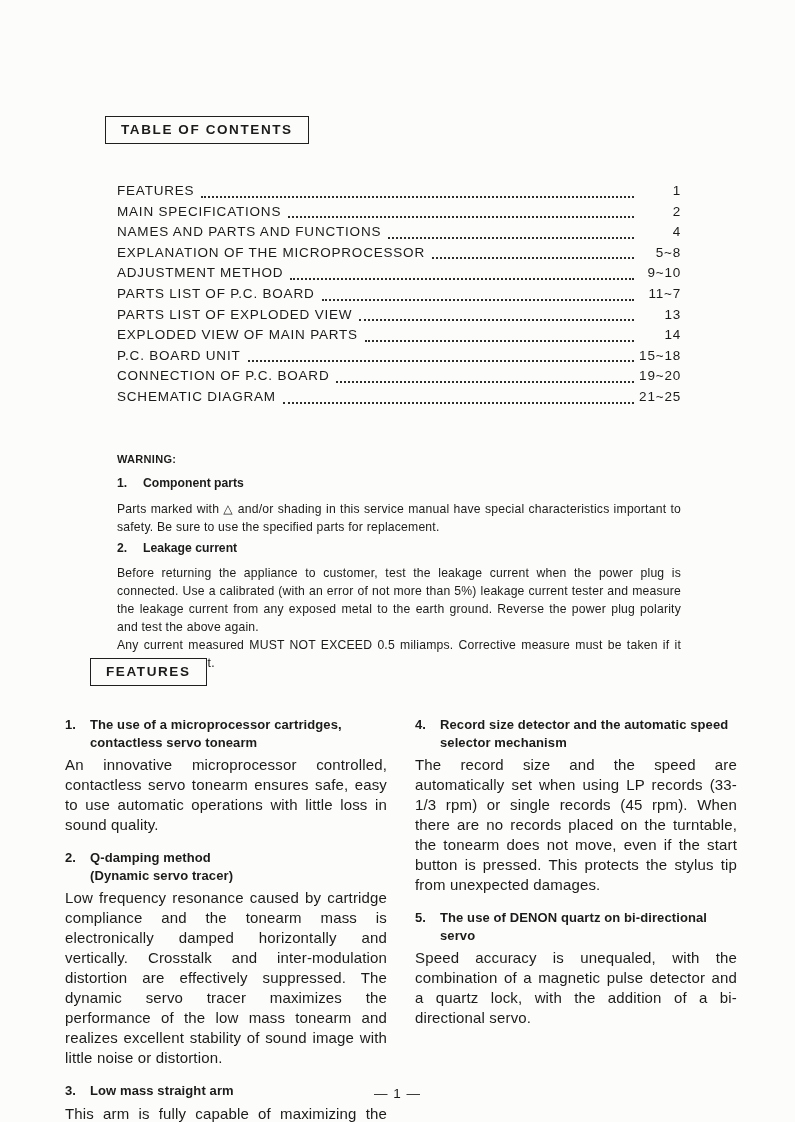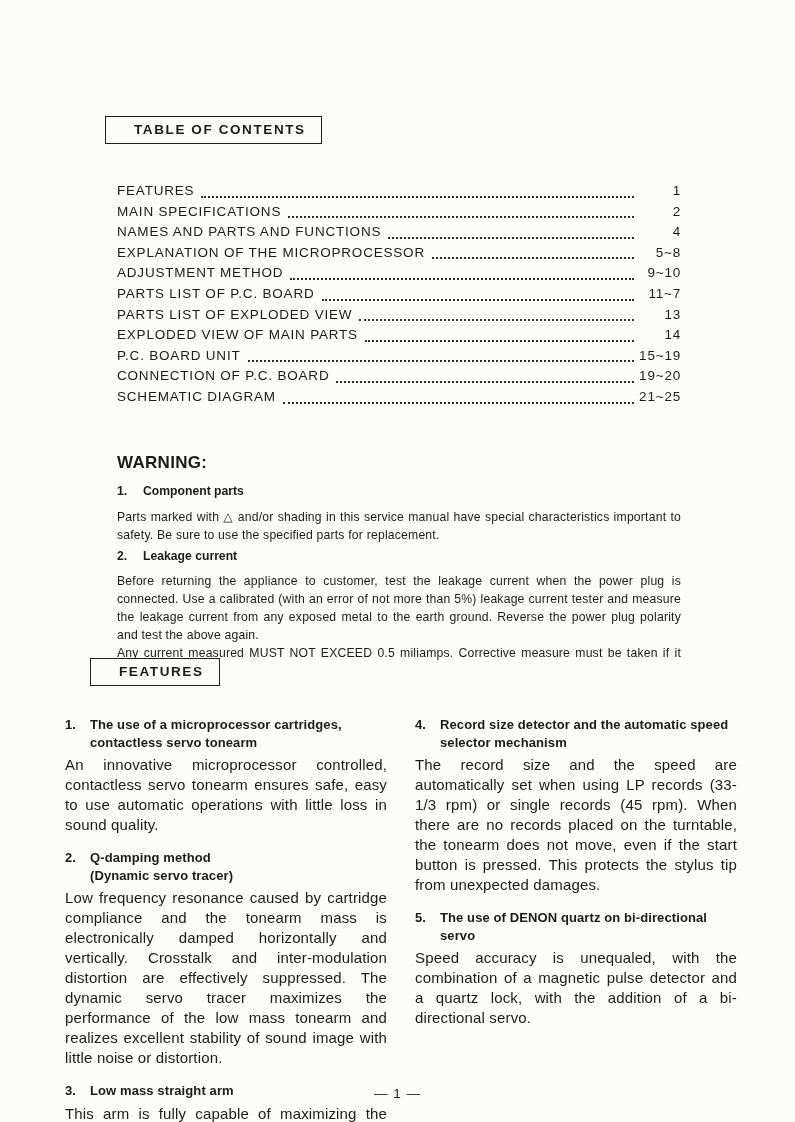--- a/index.html
+++ b/index.html
@@ -11,21 +11,21 @@
     background: #fcfcfa;
     font-family: "Liberation Sans", sans-serif;
     color: #1b1b1b;
     overflow: hidden;
   }
 
   
   .boxed-heading {
     position: absolute;
     border: 1.6px solid #1f1f1f;
-    padding: 5px 15px 6px 28px;
+    padding: 5px 15px 6px 15px;
     font-size: 13.5px;
     font-weight: bold;
     letter-spacing: 1.6px;
     background: #fcfcfa;
     white-space: nowrap;
   }
   .toc-heading-box { left: 105px; top: 116px; }
   .features-heading-box { left: 90px; top: 658px; }
 
   
@@ -54,21 +54,21 @@
     text-align: right;
   }
 
   
   .warning {
     position: absolute;
     left: 117px; top: 453px;
     width: 564px;
   }
   .warning-title {
-    font-size: 17px;
+    font-size: 11px;
     font-weight: bold;
     margin-bottom: 10px;
     letter-spacing: 0.3px;
   }
   .w-head {
     display: flex;
     font-size: 12.2px;
     font-weight: bold;
     line-height: 16.6px;
   }
@@ -163,21 +163,21 @@
       <span class="toc-page">13</span>
     </div>
     <div class="toc-row">
       <span class="toc-title">EXPLODED VIEW OF MAIN PARTS</span>
       <span class="toc-leader"></span>
       <span class="toc-page">14</span>
     </div>
     <div class="toc-row">
       <span class="toc-title">P.C. BOARD UNIT</span>
       <span class="toc-leader"></span>
-      <span class="toc-page">15~19</span>
+      <span class="toc-page">15~18</span>
     </div>
     <div class="toc-row">
       <span class="toc-title">CONNECTION OF P.C. BOARD</span>
       <span class="toc-leader"></span>
       <span class="toc-page">19~20</span>
     </div>
     <div class="toc-row">
       <span class="toc-title">SCHEMATIC DIAGRAM</span>
       <span class="toc-leader"></span>
       <span class="toc-page">21~25</span>

